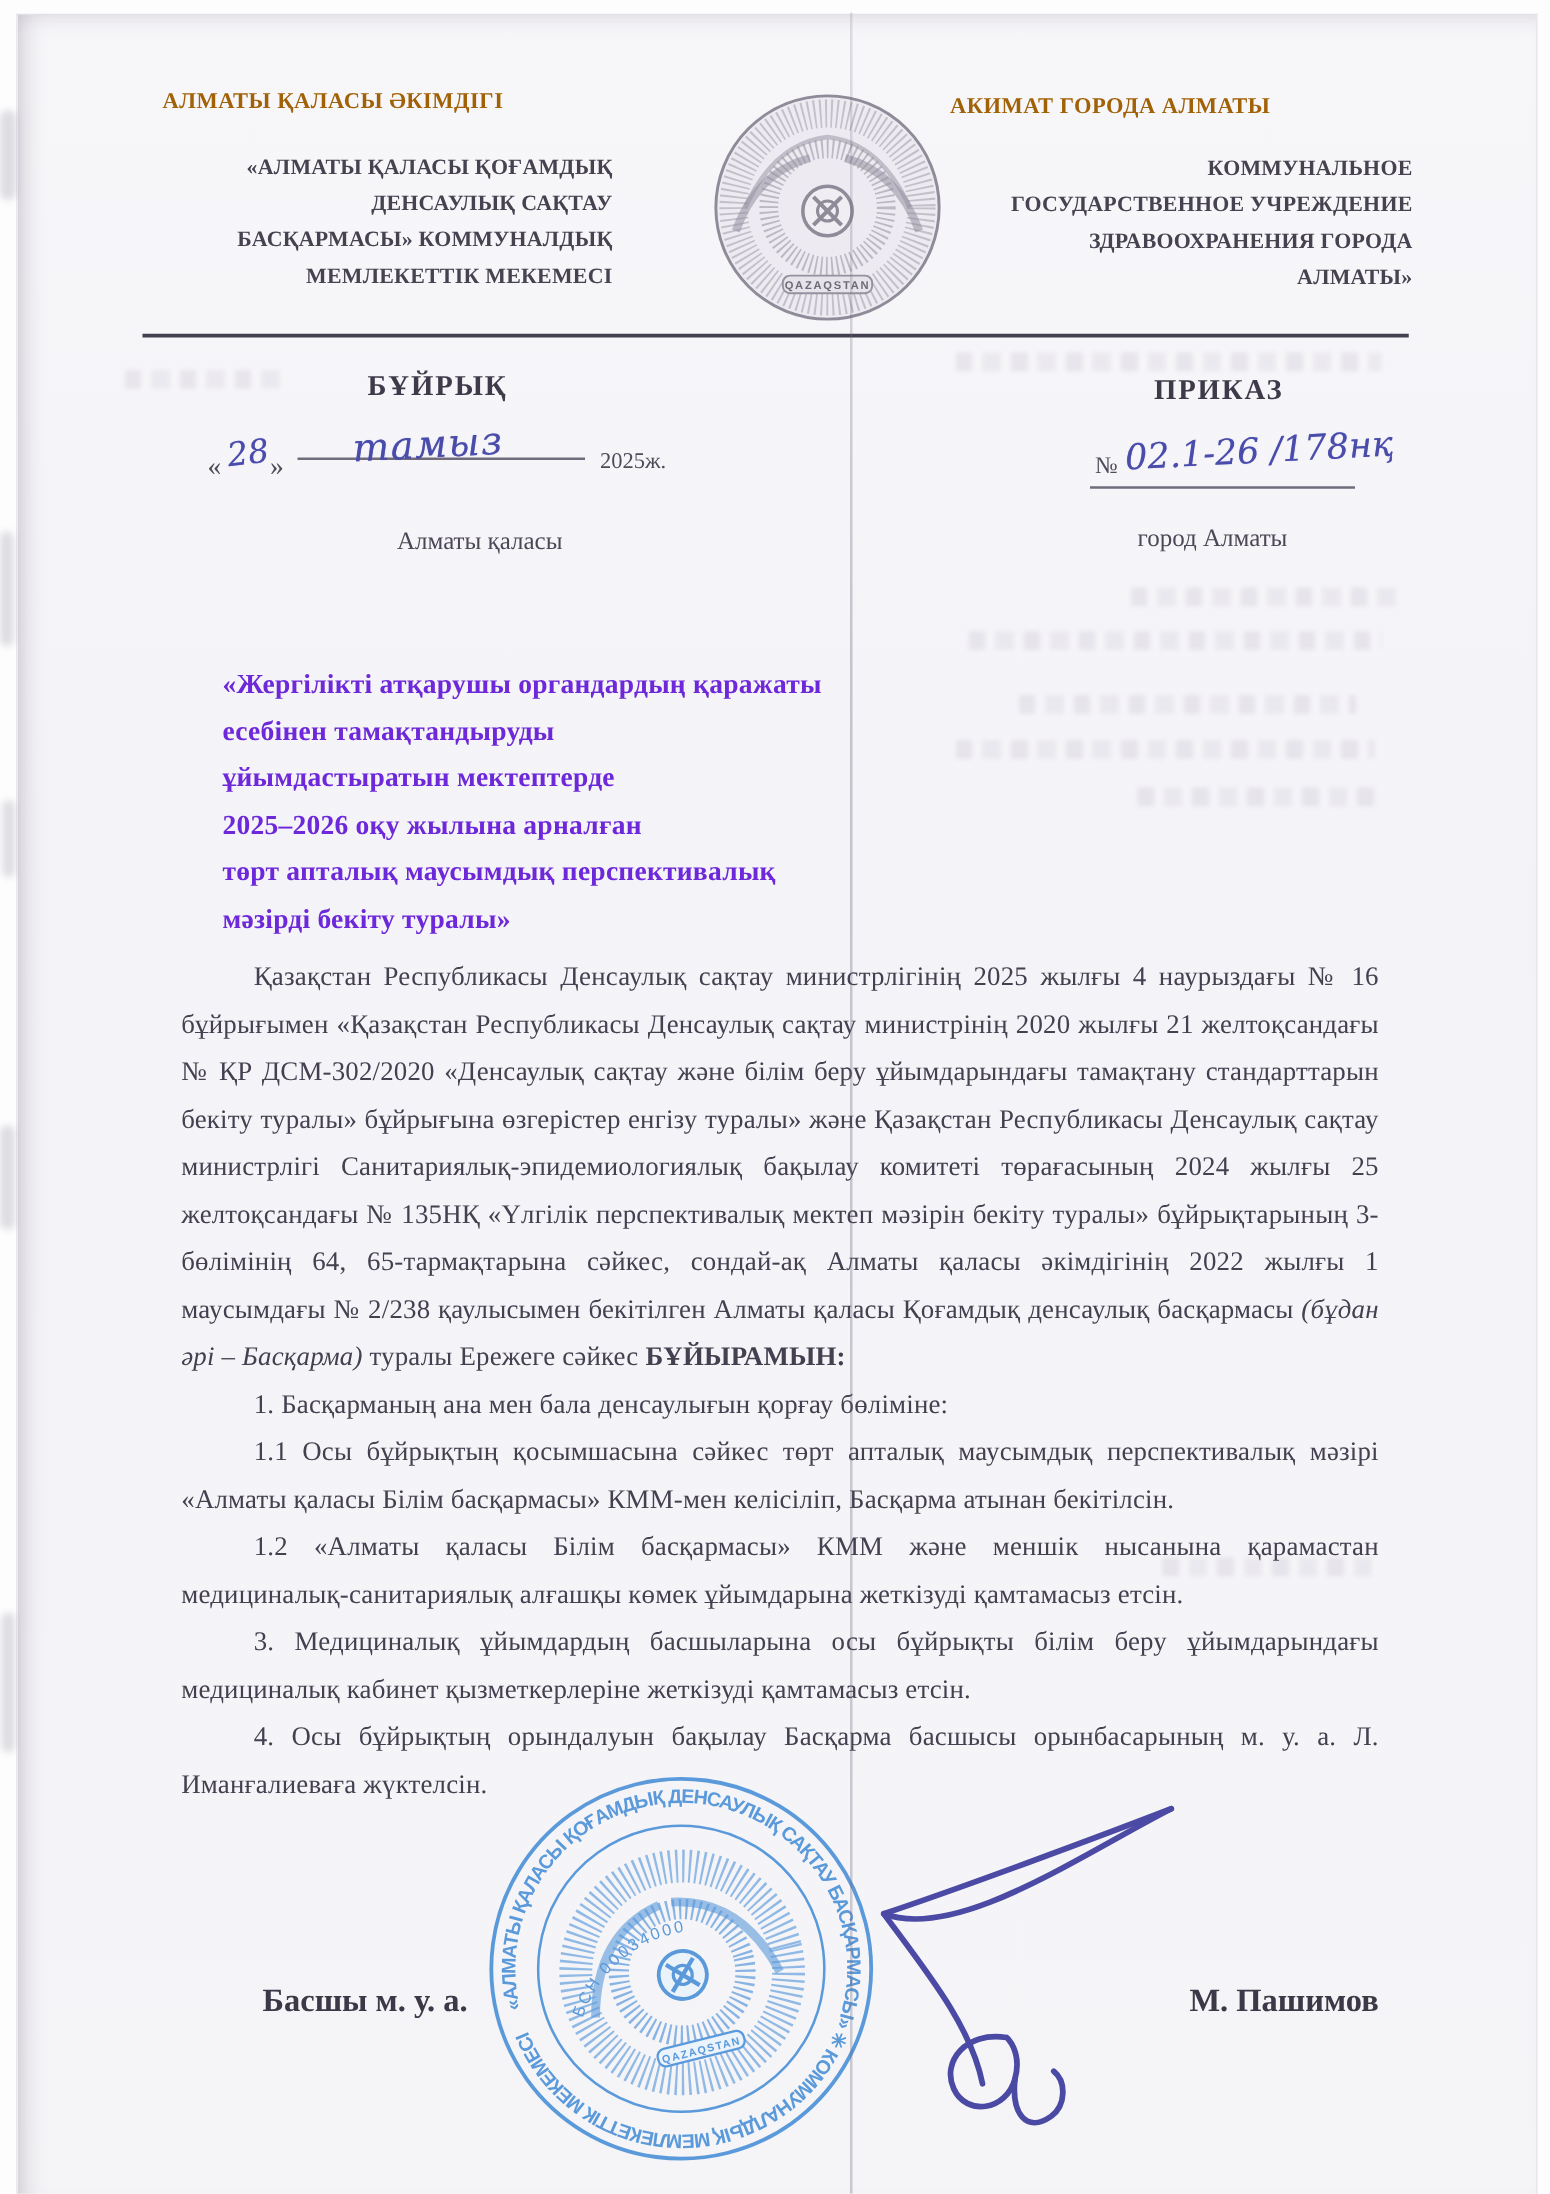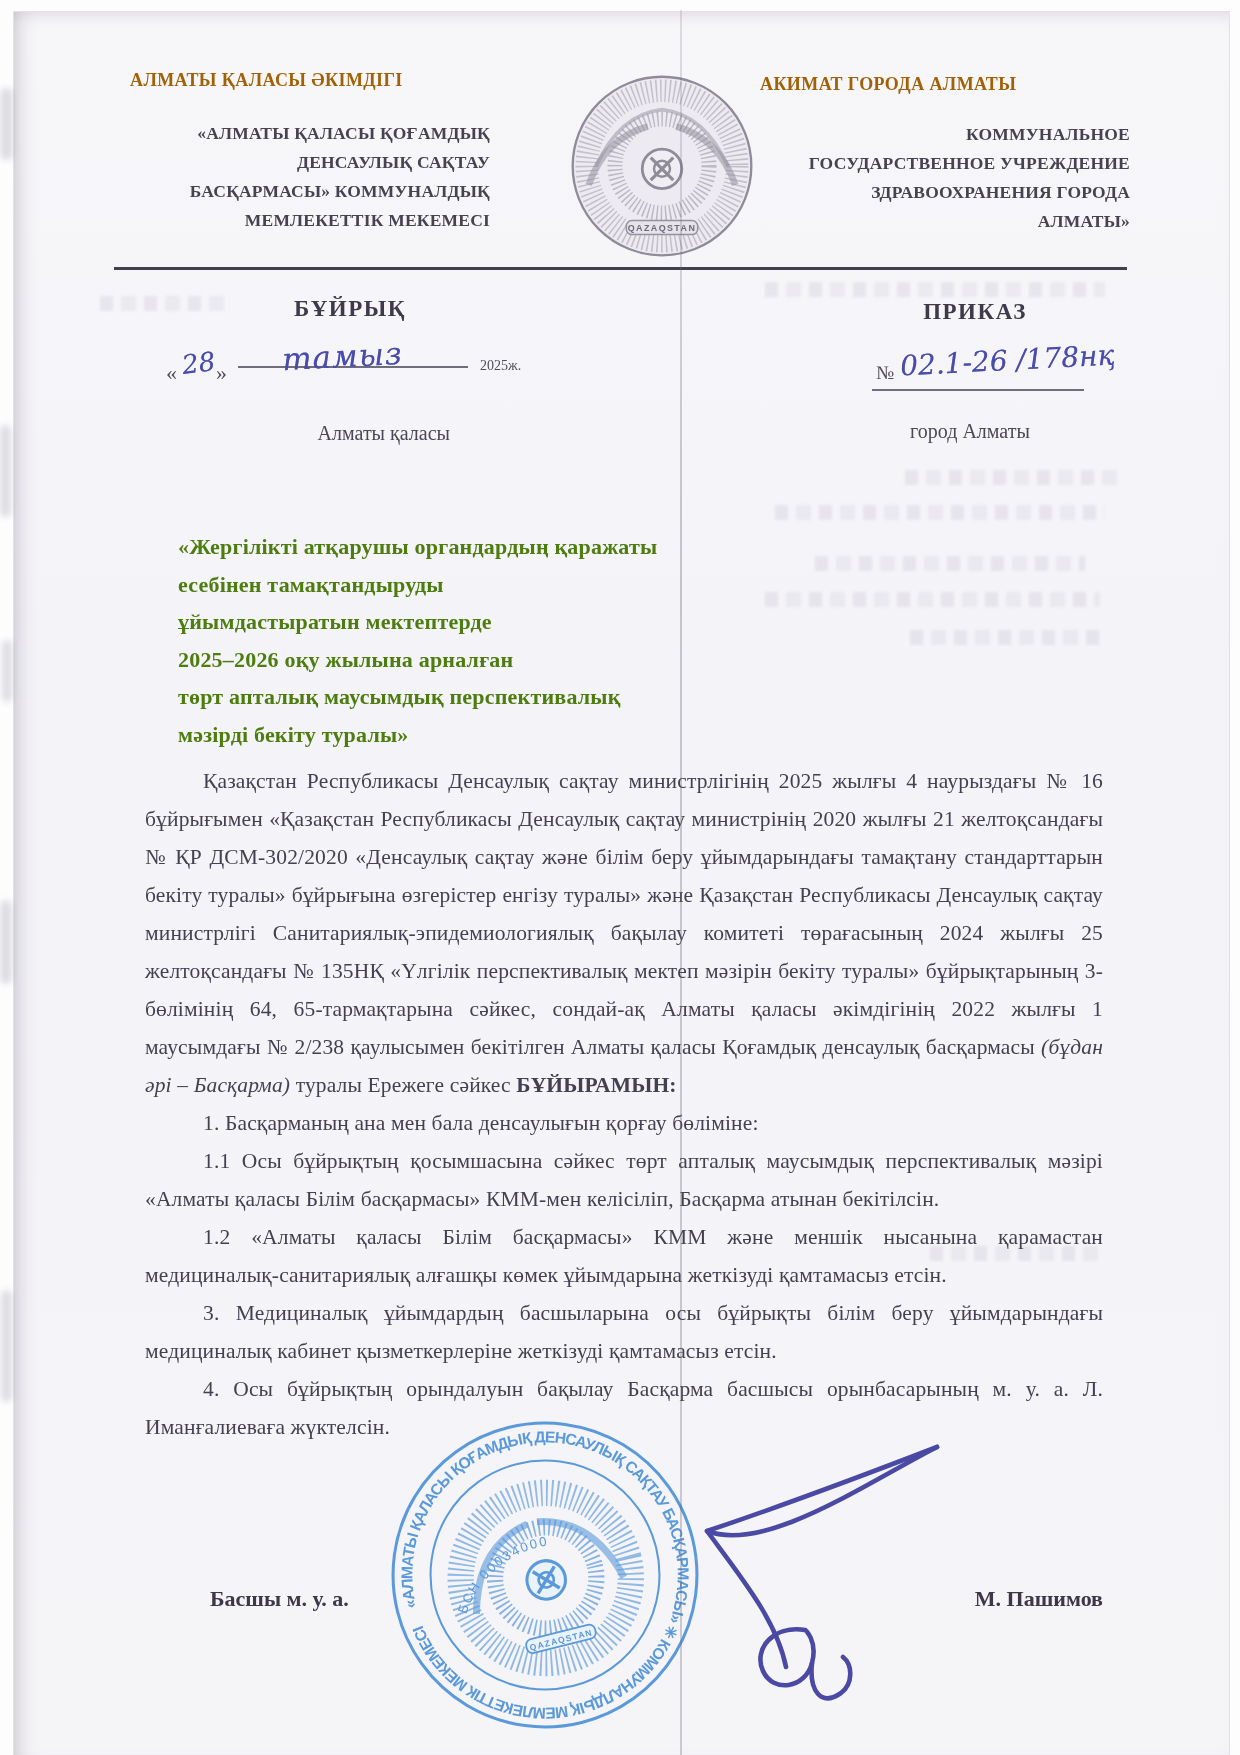--- a/index.html
+++ b/index.html
@@ -31,24 +31,24 @@
   .org-name{font-weight:bold;font-size:17.5px;line-height:29px;color:#474250;letter-spacing:.2px;text-align:right;}
   .header-rule{position:absolute;left:114px;top:267px;width:1013px;height:3px;background:#433f4e;z-index:2;}
   .order-title{font-weight:bold;font-size:23px;letter-spacing:1.5px;text-align:center;color:#3f3a49;}
   .small-print{font-size:20px;color:#514c5a;}
   .underline{position:absolute;border-bottom:2px solid #716c7c;z-index:2;}
   .hw{
     font-family:"DejaVu Serif", serif;font-style:italic;color:#4a4cab;z-index:3;position:absolute;
     text-shadow:0 0 .6px rgba(74,76,171,.6);white-space:nowrap;
   }
   .city{font-size:20px;color:#4c4756;text-align:center;}
-  .subject{font-weight:bold;font-size:22px;line-height:37.5px;color:#4d7c0f;letter-spacing:.2px;}
+  .subject{font-weight:bold;font-size:22px;line-height:37.5px;color:#6d28d9;letter-spacing:.2px;}
   .body-text{width:958px;font-size:21.5px;line-height:38px;text-align:justify;color:#454050;letter-spacing:.15px;}
   .body-text p{margin:0;text-indent:58px;}
-  .sig-row{display:flex;justify-content:space-between;font-weight:bold;font-size:22px;color:#3d3847;}
+  .sig-row{display:flex;justify-content:space-between;font-weight:bold;font-size:26px;color:#3d3847;}
   .stamp-wrap{position:absolute;left:388px;top:1418px;width:314px;height:314px;z-index:4;opacity:.92;}
   .signature-wrap{position:absolute;left:655px;top:1425px;width:300px;height:295px;z-index:5;}
   svg text{font-family:"Liberation Sans", sans-serif;}
 </style>
 </head>
 <body>
 
 <div class="page"></div>
 
 <div class="smudge" style="left:0;top:88px;width:13px;height:72px;"></div>
@@ -107,21 +107,21 @@
 <div class="header-rule"></div>
 
 <div class="abs order-title" style="left:200px;top:296px;width:300px;">БҰЙРЫҚ</div>
 <div class="abs order-title" style="left:810px;top:299px;width:330px;">ПРИКАЗ</div>
 
 <div class="abs small-print" style="left:166px;top:360px;font-size:22px;">«</div>
 <div class="hw" style="left:182px;top:348px;font-size:26px;transform:rotate(-7deg);">28</div>
 <div class="abs small-print" style="left:216px;top:360px;font-size:22px;">»</div>
 <div class="underline" style="left:238px;top:366px;width:230px;"></div>
 <div class="hw" style="left:282px;top:338px;font-size:31px;letter-spacing:1px;transform:rotate(-3deg);">тамыз</div>
-<div class="abs small-print" style="left:480px;top:358px;font-size:14px;">2025ж.</div>
+<div class="abs small-print" style="left:480px;top:358px;font-size:18px;">2025ж.</div>
 
 <div class="abs small-print" style="left:876px;top:362px;font-size:19px;">№</div>
 <div class="underline" style="left:872px;top:389px;width:212px;"></div>
 <div class="hw" style="left:900px;top:344px;font-size:28px;transform:rotate(-3deg);">02.1-26 /178нқ</div>
 
 <div class="abs city" style="left:270px;top:422px;width:180px;text-align:right;">Алматы қаласы</div>
 <div class="abs city" style="left:880px;top:420px;width:180px;">город Алматы</div>
 
 <div class="abs subject" style="left:178px;top:528px;width:640px;">
   <div>«Жергілікті атқарушы органдардың қаражаты</div>

